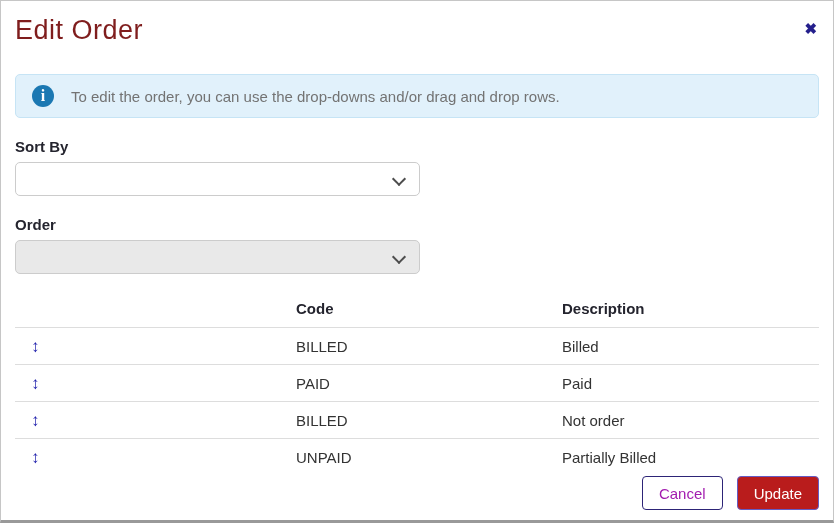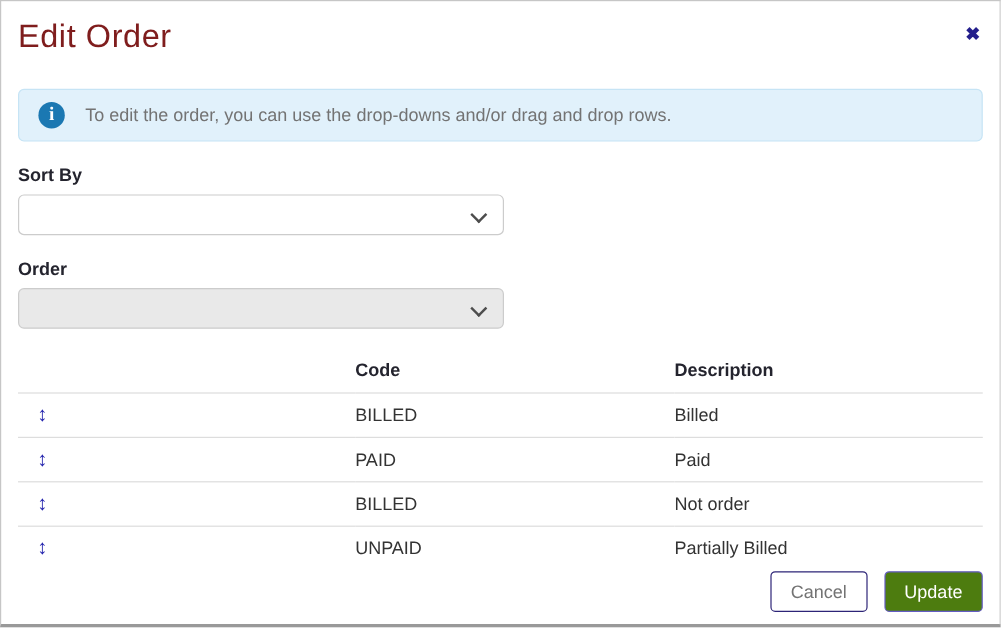--- a/index.html
+++ b/index.html
@@ -152,24 +152,24 @@
     box-sizing: border-box;
     border-radius: 4px;
     font-size: 15px;
     font-family: "Liberation Sans", sans-serif;
     cursor: pointer;
     padding: 0 16px;
   }
   .btn-cancel {
     background: #ffffff;
     border: 1px solid #2d2477;
-    color: #737373;
+    color: #a21caf;
   }
   .btn-update {
-    background: #4d7c0f;
+    background: #b91c1c;
     border: 1px solid #655cc4;
     color: #ffffff;
   }
 </style>
 </head>
 <body>
 
 <div class="modal">
 
   <div class="modal-header">

